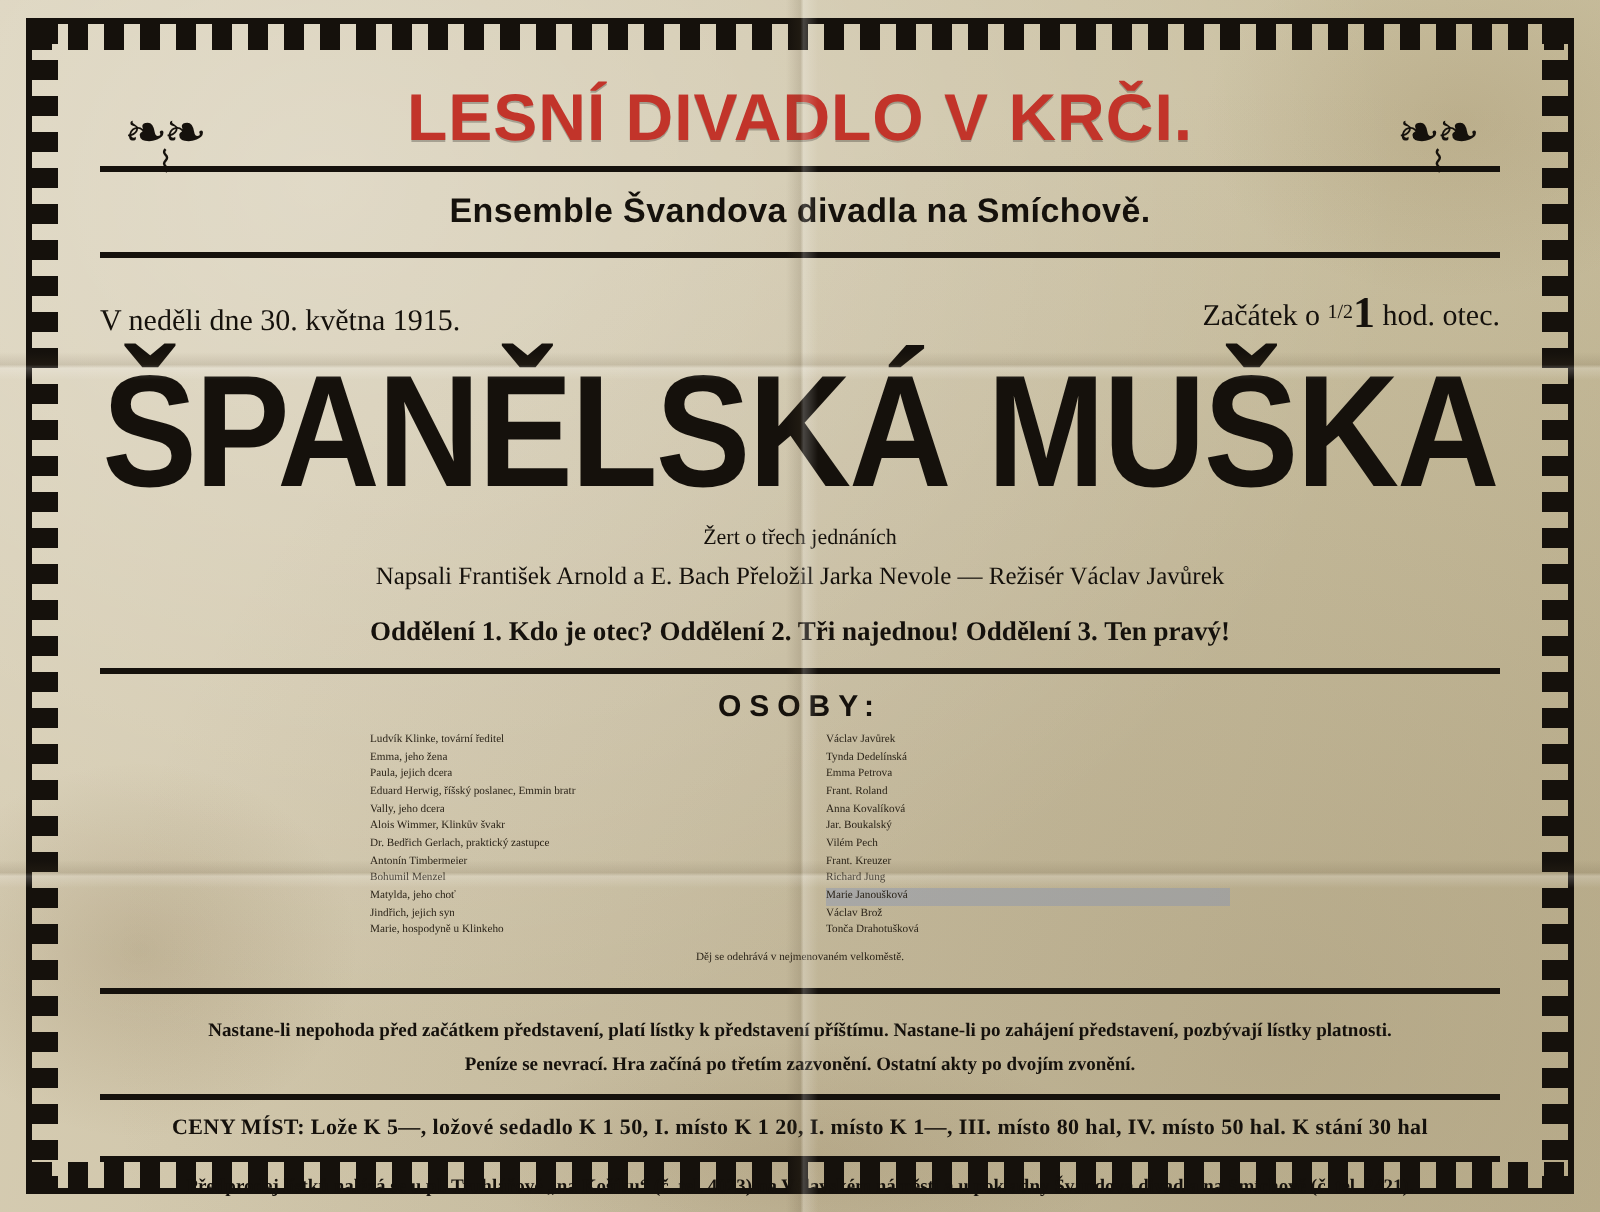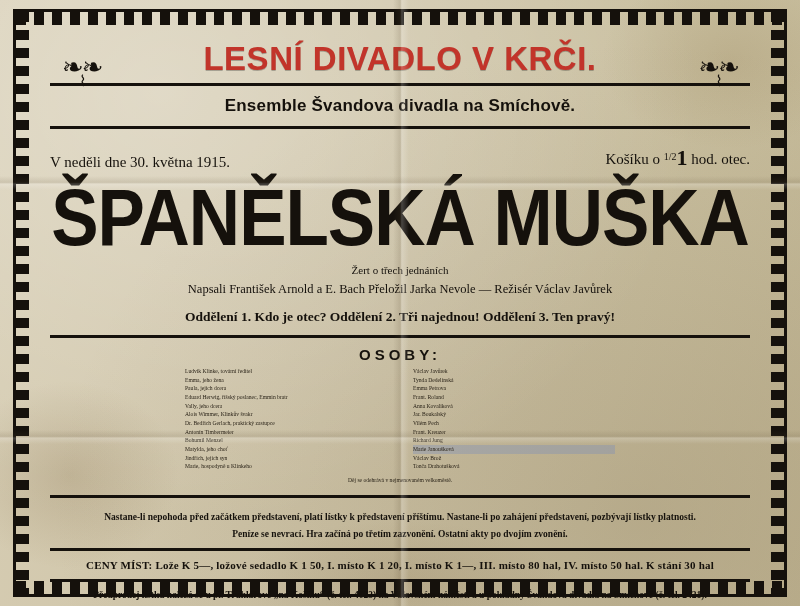--- a/index.html
+++ b/index.html
@@ -179,21 +179,21 @@
       </div>
 
       <div class="title1">LESNÍ DIVADLO V KRČI.</div>
       <div class="rule spacerline" style="margin-top:8px;"></div>
       <div class="title2">Ensemble Švandova divadla na Smíchově.</div>
       <div class="rule spacerline"></div>
 
       <div class="daterow">
         <div class="left">V neděli dne 30. května 1915.</div>
         <div class="right">
-          <span>Košíku o</span>
+          <span>Začátek o</span>
           <span class="frac">1/2</span><span class="bigone">1</span>
           <span>hod. otec.</span>
         </div>
       </div>
 
       <div class="maintitle">ŠPANĚLSKÁ MUŠKA</div>
 
       <div class="subt">Žert o třech jednáních</div>
       <div class="authors">Napsali František Arnold a E. Bach   Přeložil Jarka Nevole — Režisér Václav Javůrek</div>
       <div class="acts">Oddělení 1. Kdo je otec?   Oddělení 2. Tři najednou!   Oddělení 3. Ten pravý!</div>

